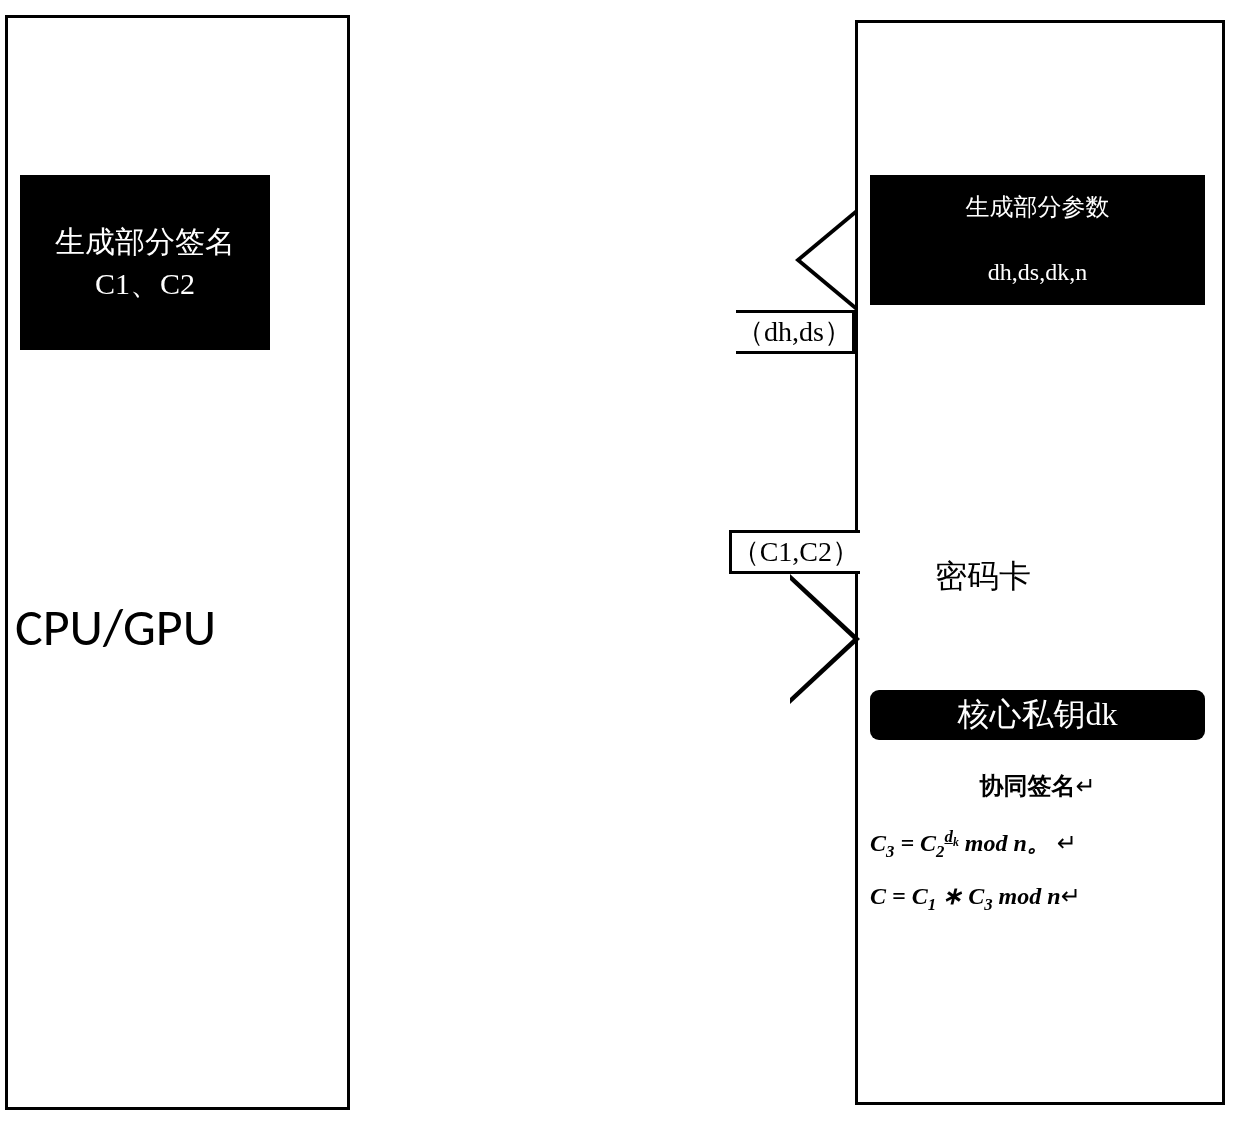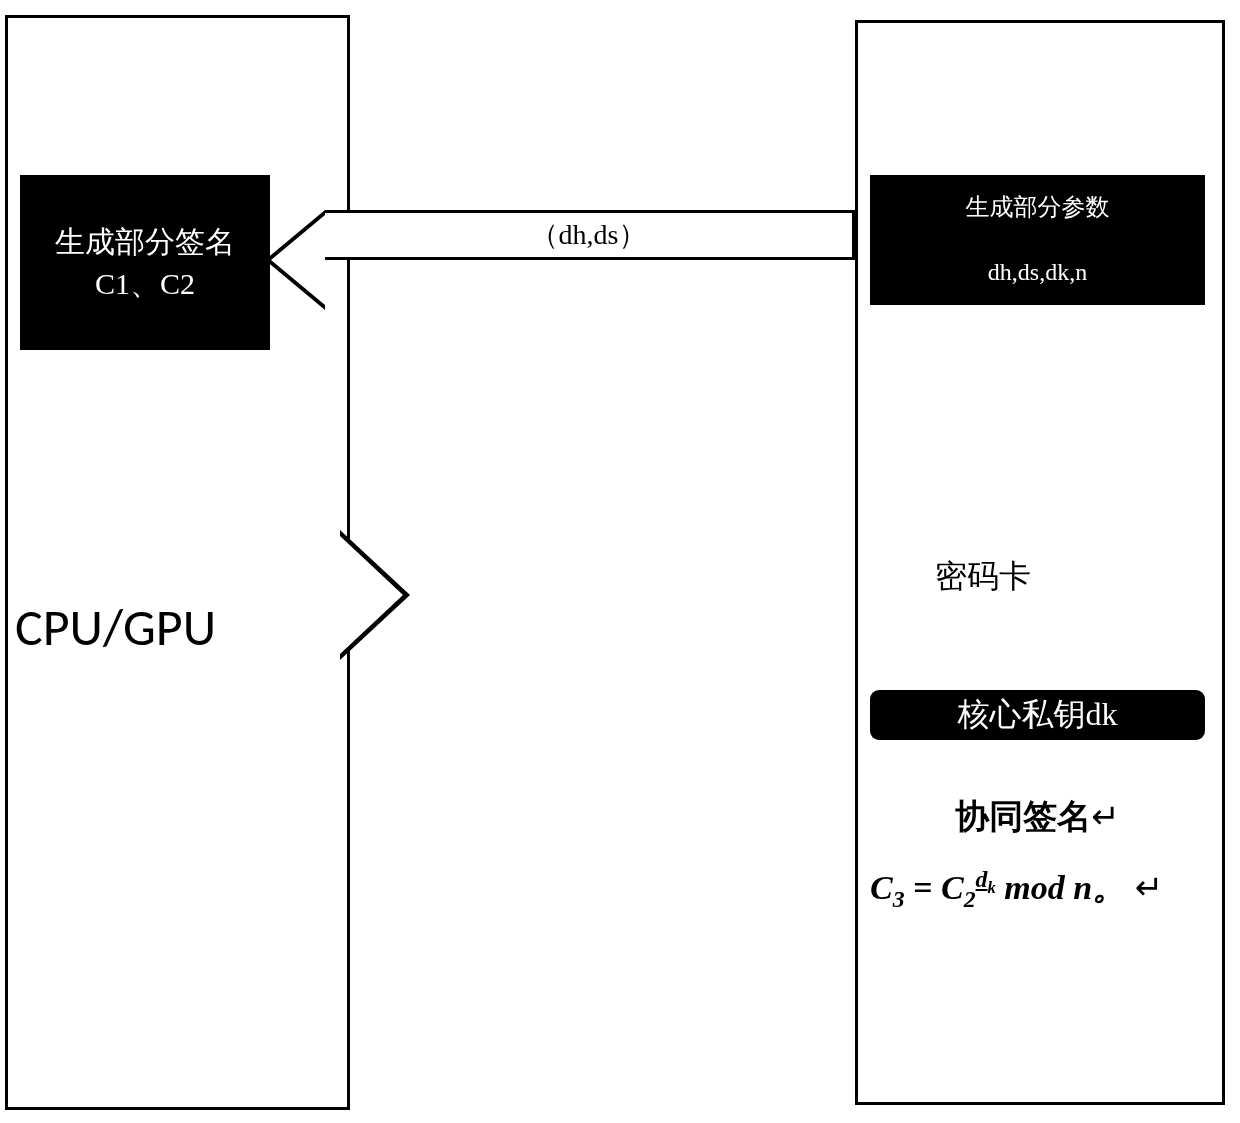--- a/index.html
+++ b/index.html
@@ -77,42 +77,42 @@
       width: 335px;
       height: 50px;
       font-size: 32px;
       border-radius: 9px;
     }
     .formula-area {
       position: absolute;
       left: 870px;
       top: 770px;
       width: 335px;
-      font-size: 34px;
+      font-size: 24px;
       font-weight: bold;
-      margin-top: 24px;
     }
     .formula-line {
       margin-bottom: 20px;
       font-family: "Times New Roman", serif;
       font-style: italic;
     }
     .formula-title {
       text-align: center;
       margin-bottom: 25px;
       font-style: normal;
     }
     .cursor-mark {
       font-style: normal;
       font-weight: normal;
     }
     .arrow {
       position: absolute;
       display: flex;
-      align-items: flex-start;
+      align-items: flex-end;
+      flex-direction: column;
     }
     .arrow-left {
       left: 265px;
       top: 210px;
       width: 590px;
       height: 80px;
     }
     .arrow-right {
       left: 340px;
       top: 530px;
@@ -208,24 +208,30 @@
   <span>核心私钥dk</span>
 </div>
 
 <div class="formula-area">
   <div class="formula-title">
     <span>协同签名</span><span class="cursor-mark">↵</span>
   </div>
   <div class="formula-line">
     <span>C</span><sub>3</sub><span> = C</span><sub>2</sub><sup><span>d</span><sub>k</sub></sup><span> mod n</span><span>。</span> <span class="cursor-mark">↵</span>
   </div>
+  <div class="formula-line">
+    <span>C = C</span><sub>1</sub><span> ∗ C</span><sub>3</sub><span>  mod n</span><span class="cursor-mark">↵</span>
+  </div>
 </div>
 
 <div class="arrow arrow-left">
   <div class="arrow-head-left"></div>
   <div class="arrow-body">
     <span>（dh,ds）</span>
   </div>
 </div>
 
 <div class="arrow arrow-right">
+  <div class="arrow-body">
+    <span>（C1,C2）</span>
+  </div>
   <div class="arrow-head-right"></div>
 </div>
 
 </body></html>

